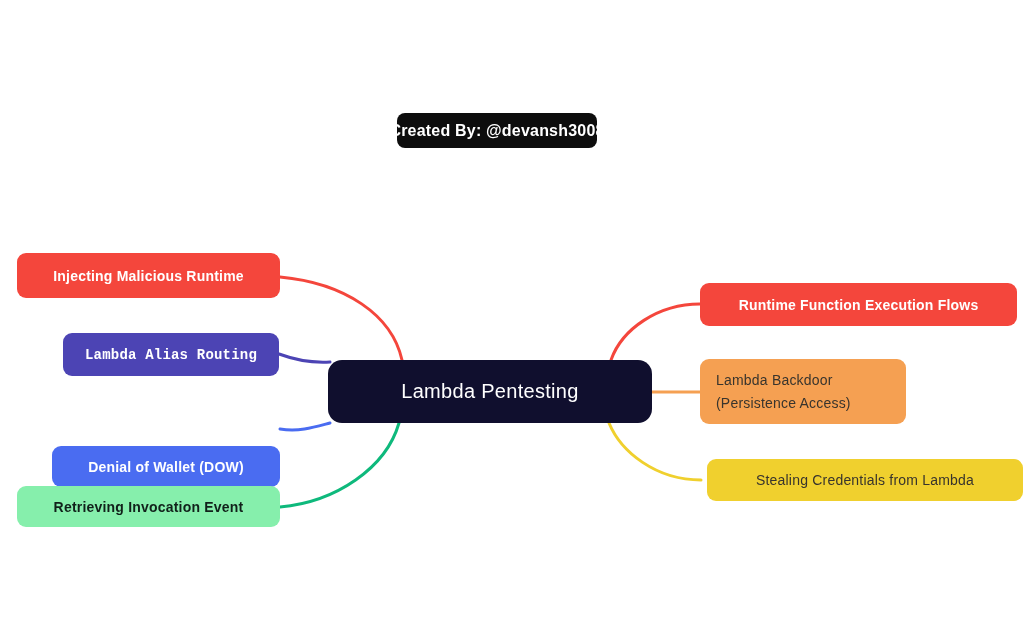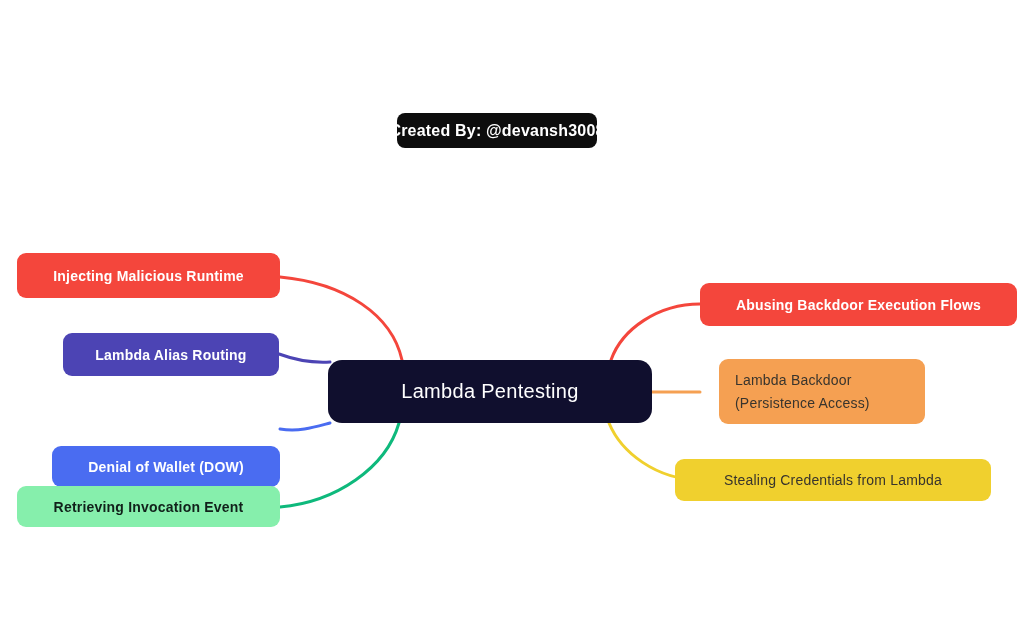--- a/index.html
+++ b/index.html
@@ -18,28 +18,28 @@
     display: flex; align-items: center; justify-content: center;
     box-sizing: border-box;
     border-radius: 9px;
     font-size: 14px; font-weight: 600; letter-spacing: 0.2px;
     white-space: nowrap;
     cursor: default;
   }
   #n-badge  { left: 397px; top: 113px; width: 200px; height: 35px; border-radius: 8px; font-size: 16px; }
   #n-root   { left: 328px; top: 360px; width: 324px; height: 63px; border-radius: 14px; font-size: 20px; font-weight: 500; letter-spacing: 0.3px; }
   #n-l0 { left: 17px;  top: 253px; width: 263px; height: 45px; }
-  #n-l1 { left: 63px;  top: 333px; width: 216px; height: 43px; }
+  #n-l1 { left: 63px;  top: 333px; width: 216px; height: 43px; font-family: Liberation Mono, monospace; }
   #n-l2 { left: 52px;  top: 410px; width: 228px; height: 41px; margin-top: 36px; }
   #n-l3 { left: 17px;  top: 486px; width: 263px; height: 41px; }
   #n-r0 { left: 700px; top: 283px; width: 317px; height: 43px; }
   #n-r1 { left: 700px; top: 359px; width: 206px; height: 65px;
           justify-content: flex-start; text-align: left; padding: 0 16px;
-          white-space: normal; line-height: 23px; font-weight: 500; margin-left: 19px; }
-  #n-r2 { left: 675px; top: 459px; width: 316px; height: 42px; font-weight: 500; }
+          white-space: normal; line-height: 23px; font-weight: 500; }
+  #n-r2 { left: 707px; top: 459px; width: 316px; height: 42px; font-weight: 500; }
 </style>
 </head>
 <body style="background: rgb(255, 255, 255);">
 
 <div class="canvas">
 
   <svg class="connectors" width="1035" height="641" viewBox="0 0 1035 641">
     <path d="M 280 277 C 345 283 392 315 402 360" stroke="#f4463c"></path>
     <path d="M 279 354 C 298 361 314 363 330 362" stroke="#4c44b4"></path>
     <path d="M 280 429 C 300 432 315 427 330 423" stroke="#4a6cf1"></path>
@@ -54,19 +54,19 @@
   <div class="node" id="n-root" style="background: rgb(16, 15, 46); color: rgb(255, 255, 255);">Lambda Pentesting</div>
 
   <div class="node" id="n-l0" style="background: rgb(244, 70, 60); color: rgb(255, 255, 255);">Injecting Malicious Runtime</div>
 
   <div class="node" id="n-l1" style="background: rgb(76, 68, 180); color: rgb(255, 255, 255);">Lambda Alias Routing</div>
 
   <div class="node" id="n-l2" style="background: rgb(74, 108, 241); color: rgb(255, 255, 255);">Denial of Wallet (DOW)</div>
 
   <div class="node" id="n-l3" style="background: #86efac; color: rgb(17, 33, 26);">Retrieving Invocation Event</div>
 
-  <div class="node" id="n-r0" style="background: rgb(244, 70, 60); color: rgb(255, 255, 255);">Abusing Backdoor Execution Flows</div>
+  <div class="node" id="n-r0" style="background: rgb(244, 70, 60); color: rgb(255, 255, 255);">Runtime Function Execution Flows</div>
 
   <div class="node" id="n-r1" style="background: rgb(245, 160, 82); color: rgb(56, 52, 45);">Lambda Backdoor (Persistence Access)</div>
 
   <div class="node" id="n-r2" style="background: rgb(240, 208, 46); color: rgb(56, 52, 45);">Stealing Credentials from Lambda</div>
 
 </div>
 
 </body></html>

